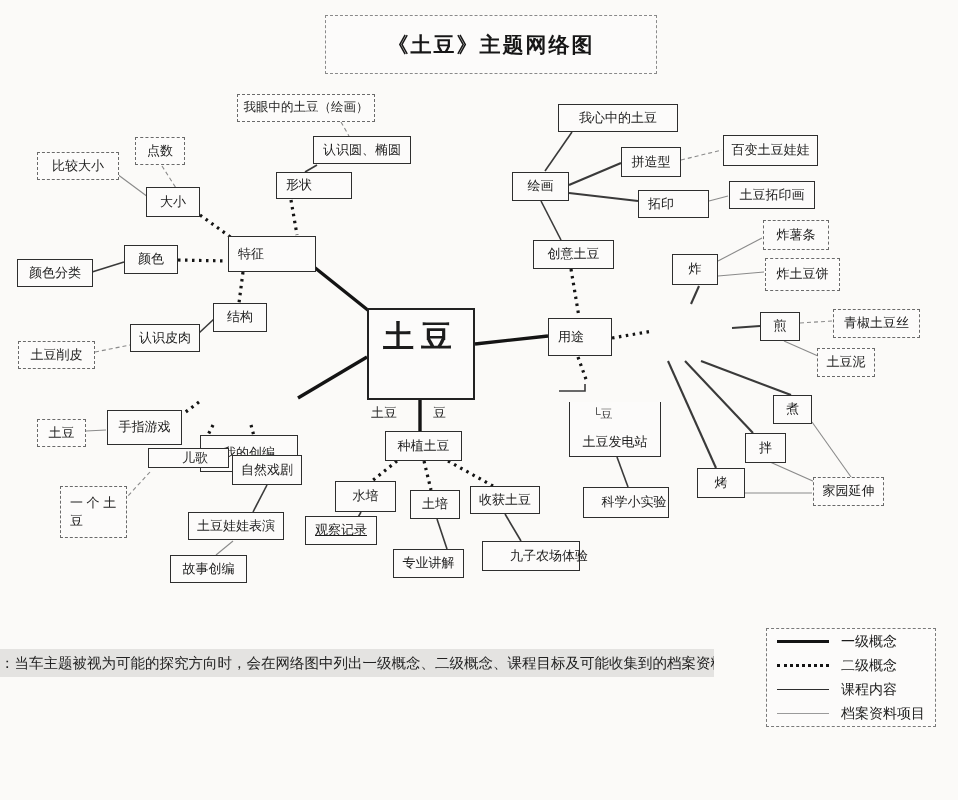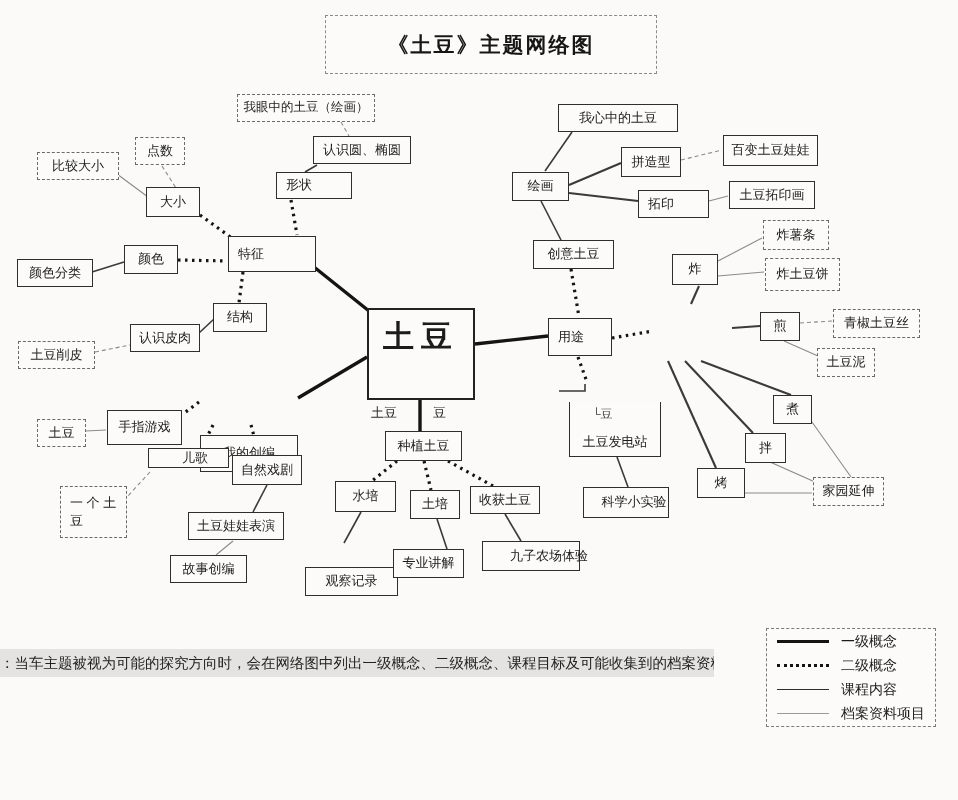--- a/index.html
+++ b/index.html
@@ -242,21 +242,21 @@
     </div>
     <div class="node solid" style="left: 335px; top: 481px; width: 61px; height: 31px;">
       <span>水培</span>
     </div>
     <div class="node solid" style="left: 410px; top: 490px; width: 50px; height: 29px;">
       <span>土培</span>
     </div>
     <div class="node solid" style="left: 470px; top: 486px; width: 70px; height: 28px;">
       <span>收获土豆</span>
     </div>
-    <div class="node solid" style="left: 305px; top: 567px; width: 93px; height: 29px;">
+    <div class="node solid" style="left: 305px; top: 516px; width: 72px; height: 29px; text-decoration: underline;">
       <span>观察记录</span>
     </div>
     <div class="node solid" style="left: 393px; top: 549px; width: 71px; height: 29px;">
       <span>专业讲解</span>
     </div>
     <div class="node solid" style="left: 482px; top: 541px; width: 98px; height: 30px; padding-left: 36px;">
       <span>九子农场体验</span>
     </div>
     <div class="floating-text" style="left: 371px; top: 404px;">土豆</div>
     <div class="floating-text" style="left: 433px; top: 404px;">豆</div>

